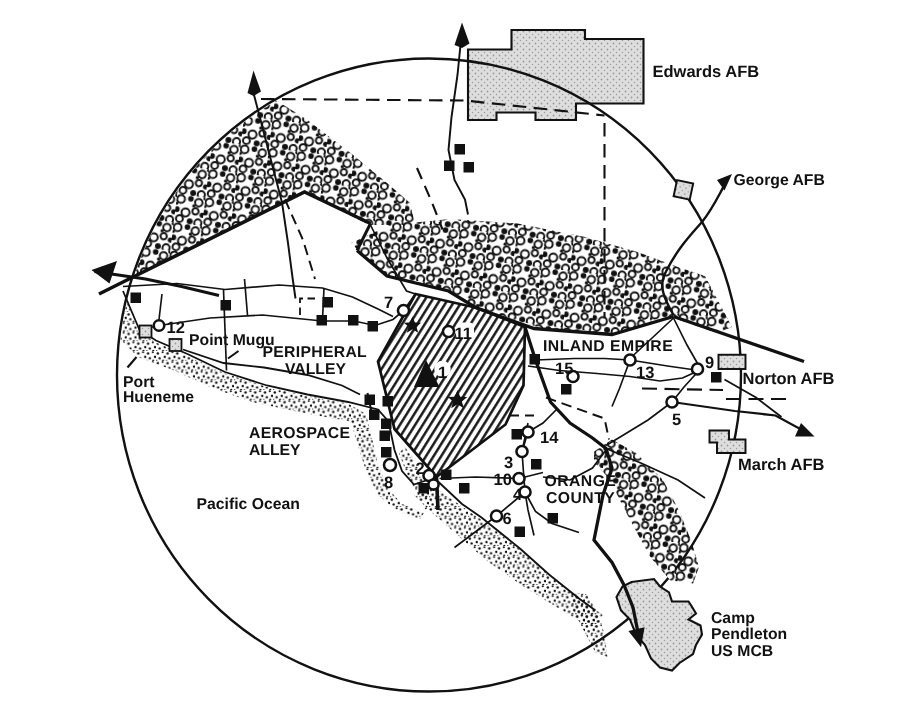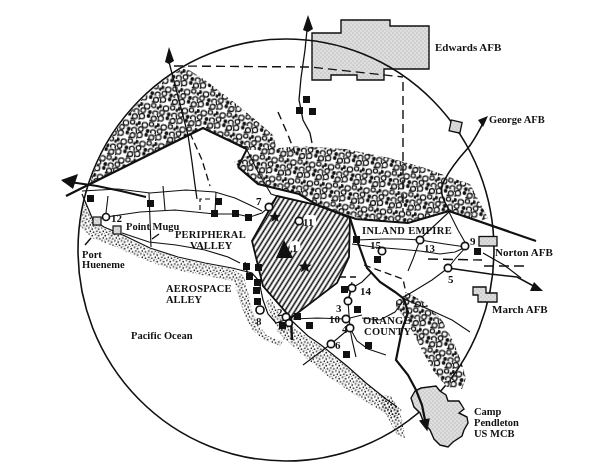--- a/index.html
+++ b/index.html
@@ -1,16 +1,16 @@
 <!DOCTYPE html>
 <html><head>
 <meta charset="utf-8">
 <style>
   html,body{margin:0;padding:0;background:#ffffff;} 
-  #map{width:612px;height:470px;position:relative;font-family:Liberation Serif, serif;}
+  #map{width:612px;height:470px;position:relative;font-family:Liberation Sans, sans-serif;}
   text{fill:#111;}
 </style>
 </head>
 <body>
 <div id="map">
 <svg width="612" height="470" viewBox="0 0 612 470" xmlns="http://www.w3.org/2000/svg">
 <defs>
   <pattern id="peb" width="19" height="19" patternUnits="userSpaceOnUse" patternTransform="rotate(7)">
     <circle cx="3" cy="3" r="2.6" fill="#fff" stroke="#111" stroke-width="1.3"></circle>
     <circle cx="9.5" cy="2" r="1.9" fill="#111"></circle>

